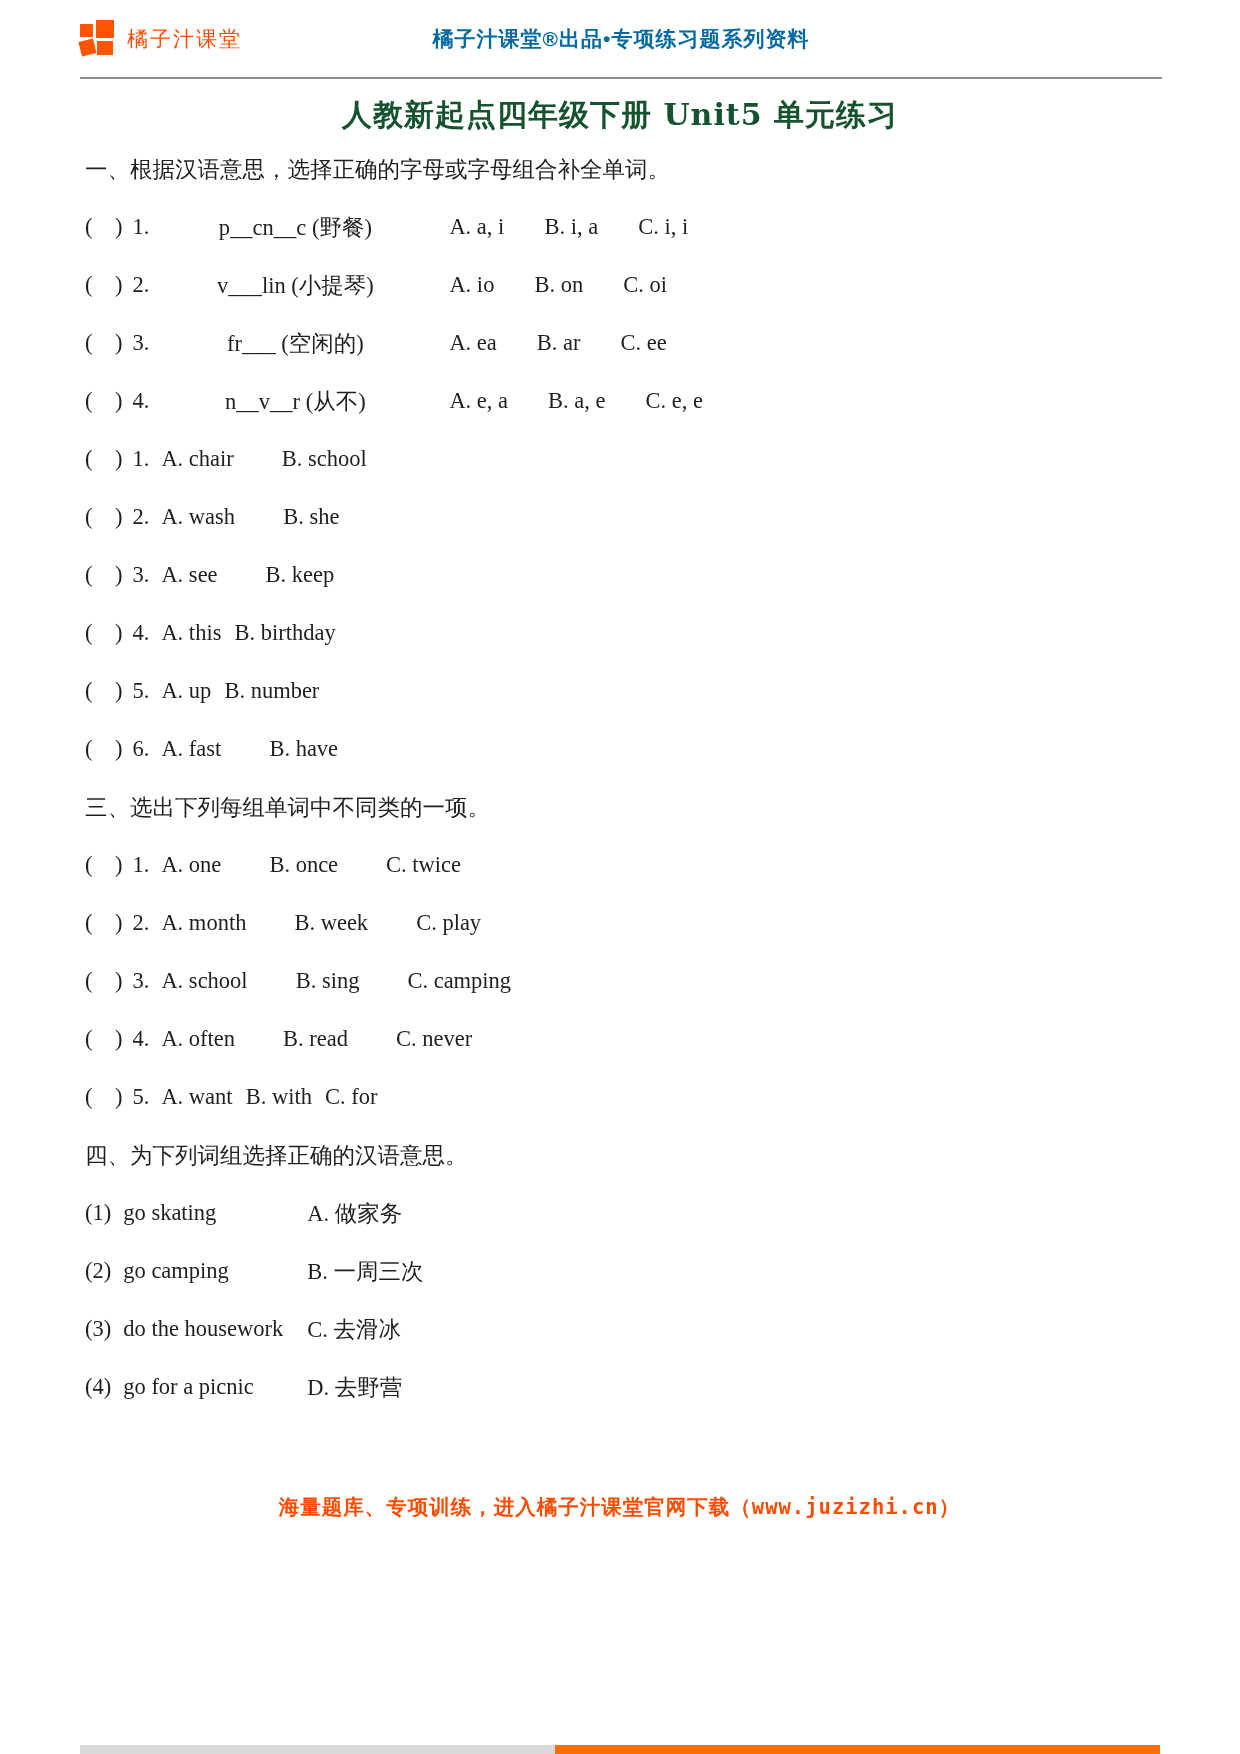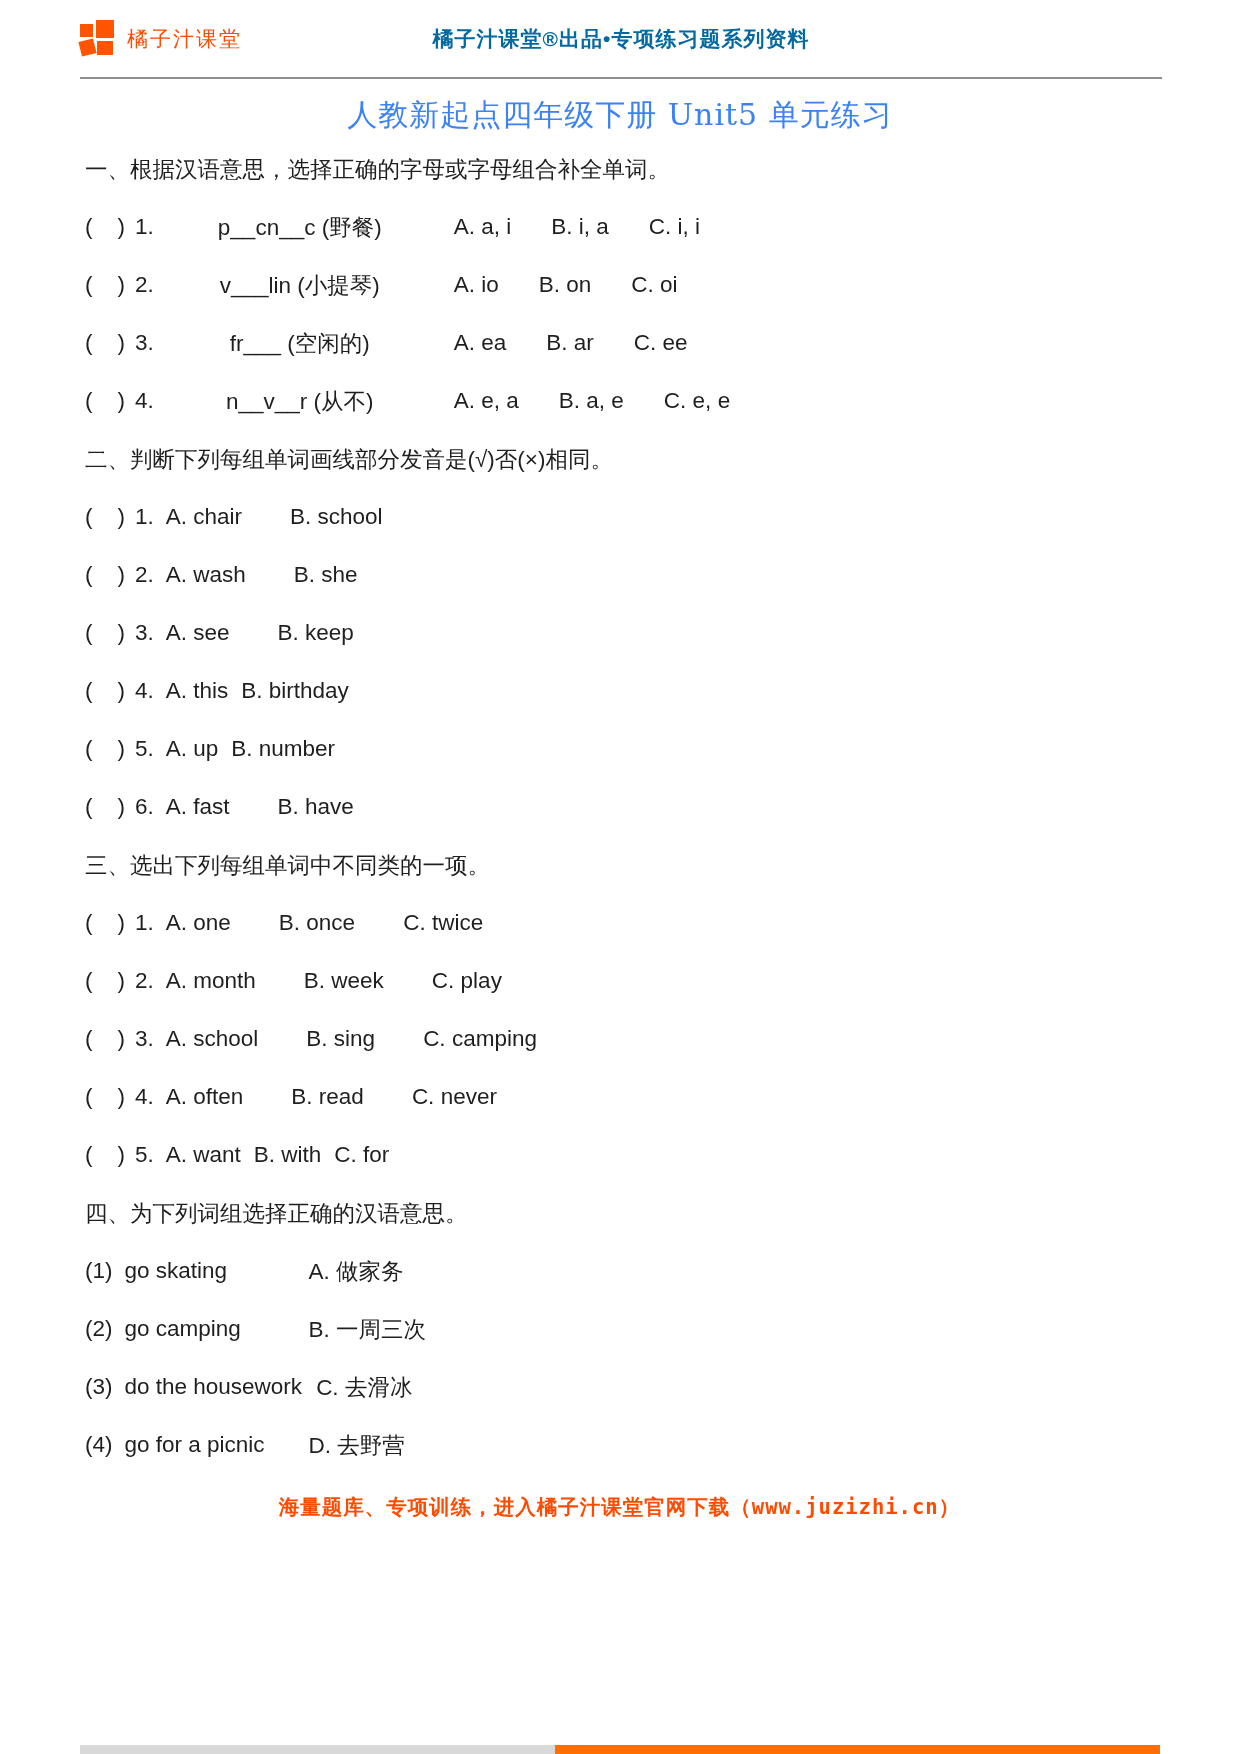--- a/index.html
+++ b/index.html
@@ -20,27 +20,27 @@
   .logo .sq2 { width:18px; height:18px; left:16px; top:1px; }
   .logo .sq3 { width:15px; height:15px; left:0;  top:21px; transform:rotate(-14deg); }
   .logo .sq4 { width:16px; height:14px; left:17px; top:22px; }
   .brand { color:#ff4b00; font-size:21px; margin-left:9px; letter-spacing:2px; }
   .tagline {
     position:absolute; left:50%; transform:translateX(-50%);
     color:#0369a1; font-size:21px; font-weight:bold; letter-spacing:1px; white-space:nowrap;
   }
   
   .title {
-    margin-top:95px; text-align:center; font-size:30px; font-weight:normal;
-    color:#3b82f6; letter-spacing:1px;
+    margin-top:95px; text-align:center; font-size:30px; font-weight:bold;
+    color:#14532d; letter-spacing:1px;
     font-family:"DejaVu Serif","Liberation Serif",serif;
   }
   
   .content { position:absolute; top:140px; left:85px; right:78px; }
-  .line { height:58px; display:flex; align-items:center; font-size:22.5px; white-space:nowrap; }
+  .line { height:58px; display:flex; align-items:center; font-size:22.5px; white-space:nowrap;font-family:Liberation Serif, serif; }
   .heading { font-size:22.5px; }
   .blank { white-space:pre; margin-right:10px; }
   .qno { margin-right:12px; }
   .stem { min-width:268px; margin-right:20px;text-align:center; }
   .opt { margin-right:48px; }
   .s1 .opt { margin-right:40px; }
   .tight .opt { margin-right:13px; }
   .phrase { min-width:170px; margin-right:14px; }
   
   .footer-line {
@@ -105,21 +105,20 @@
     </div>
     <div class="line item s1">
       <span class="blank">(    )</span>
       <span class="qno">4.</span>
       <span class="stem">n__v__r (从不)</span>
       <span class="opt">A. e, a</span>
       <span class="opt">B. a, e</span>
       <span class="opt">C. e, e</span>
     </div>
 
-    <div class="line heading">二、判断下列每组单词画线部分发音是(√)否(×)相同。</div>
 
     <div class="line item">
       <span class="blank">(    )</span>
       <span class="qno">1.</span>
       <span class="opt">A. chair</span>
       <span class="opt">B. school</span>
     </div>
     <div class="line item">
       <span class="blank">(    )</span>
       <span class="qno">2.</span>

